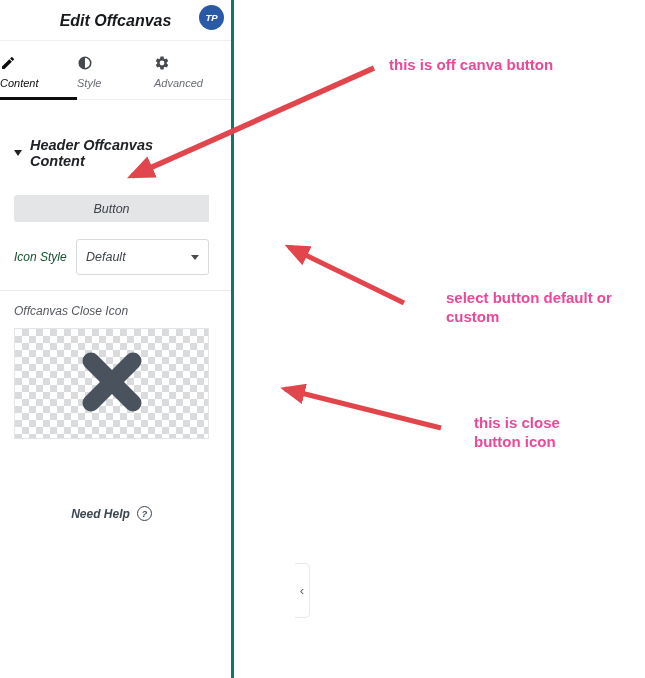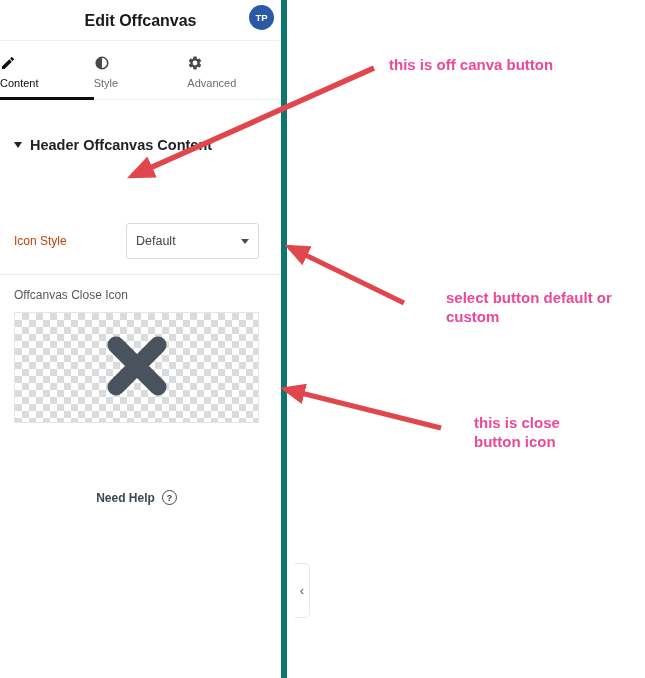--- a/index.html
+++ b/index.html
@@ -1,21 +1,21 @@
 <!DOCTYPE html>
 <html><head>
 <meta charset="utf-8">
 <style>
   * { margin:0; padding:0; box-sizing:border-box; }
   html,body { width:645px; height:678px; background:#fff; overflow:hidden;
               font-family:"Liberation Sans", sans-serif; position:relative; }
 
   
-  .panel { position:absolute; left:0; top:0; width:287px; height:678px;
-           background:#fff; border-right:6px solid #0f766e; z-index:1; }
+  .panel { position:absolute; left:0; top:0; width:234px; height:678px;
+           background:#fff; border-right:3px solid #0f766e; z-index:1;font-style:italic; }
 
   .panel-header { position:relative; height:41px; border-bottom:1px solid #eef0f2; }
   .panel-title { position:absolute; left:0; right:0; top:0; height:41px;
                  display:flex; align-items:center; justify-content:center;
                  font-size:16px; font-weight:700; color:#17191c; }
   .avatar { position:absolute; right:7px; top:5px; width:25px; height:25px;
             border-radius:50%; background:#2a59a7; color:#fff; font-size:9.5px;
             font-weight:700; display:flex; align-items:center; justify-content:center; }
 
   .tabs { position:relative; height:59px; display:flex; border-bottom:1px solid #eef0f2; }
@@ -34,21 +34,21 @@
   .caret-down { width:0; height:0; border-left:4.5px solid transparent;
                 border-right:4.5px solid transparent; border-top:6px solid #202327; }
 
   .segmented { margin-top:26px; display:flex; height:27px; font-size:12.5px;
                color:#3f444b; border-radius:3px; }
   .seg { flex:1; display:flex; align-items:center; justify-content:center; cursor:pointer; }
   .seg.selected { background:#e4e5e7; border-radius:3px 0 0 3px; }
   .seg.unselected { background:#fff; border:1px solid #d8dbde; border-radius:0 3px 3px 0; }
 
   .row { margin-top:17px; display:flex; align-items:center; justify-content:space-between; }
-  .ctl-label { font-size:12px; color:#c2410c; }
+  .ctl-label { font-size:12px; color:#14532d; }
   .select { width:133px; height:26px; background:#fff; border:1px solid #d8dbde;
             border-radius:3px; display:flex; align-items:center;
             justify-content:space-between; padding:17px 9px; font-size:12.5px;
             color:#3f444b; cursor:pointer; }
   .select-caret { width:0; height:0; border-left:4.5px solid transparent;
                   border-right:4.5px solid transparent; border-top:5.5px solid #494d52; }
 
   .divider { border:none; border-top:1px solid #e9ebed; margin:15px -22px 0 -14px; }
 
   .label2 { margin-top:13px; font-size:12px; color:#55595e; }
@@ -122,20 +122,21 @@
   </div>
 
   <div class="panel-body">
 
     <div class="section-head">
       <span class="caret-down"></span>
       <span>Header Offcanvas Content</span>
     </div>
 
     <div class="segmented">
+      <div class="seg selected">Button</div>
     </div>
 
     <div class="row">
       <span class="ctl-label">Icon Style</span>
       <div class="select">
         <span>Default</span>
         <span class="select-caret"></span>
       </div>
     </div>
 

